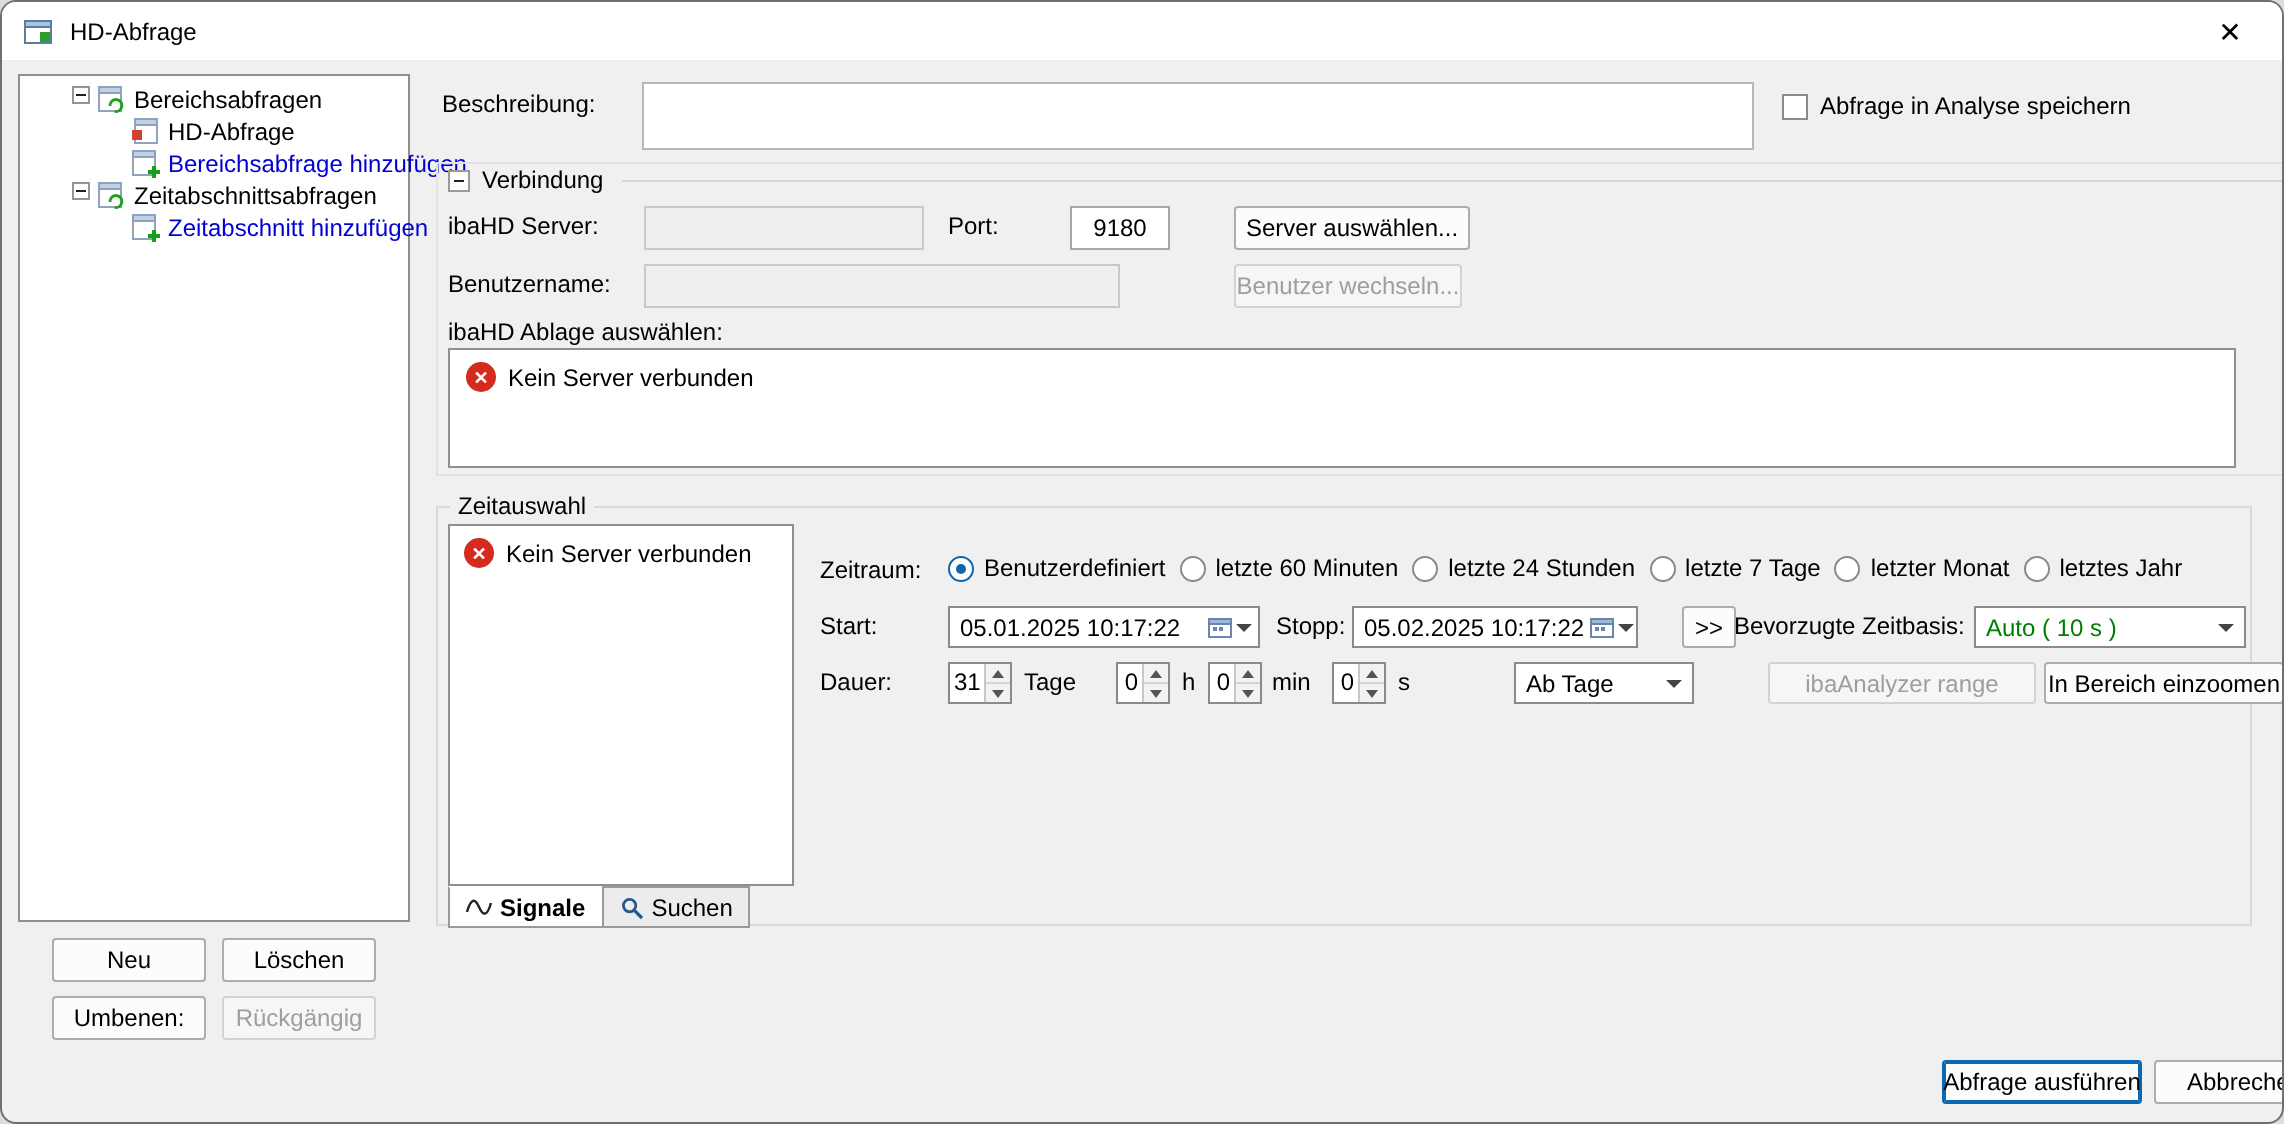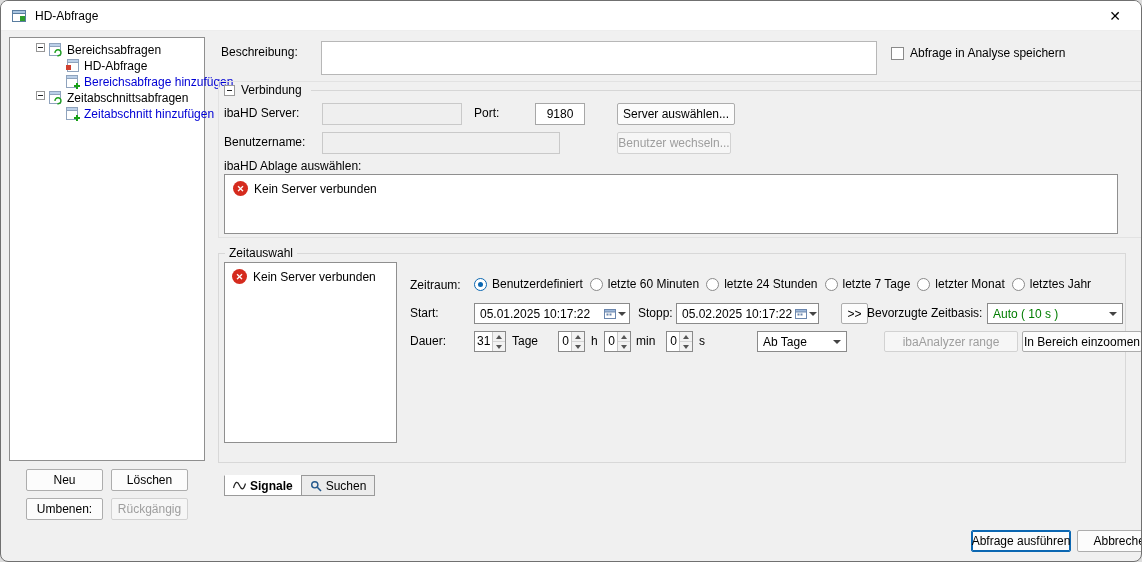--- a/index.html
+++ b/index.html
@@ -30,21 +30,21 @@
   .fieldset { position:absolute; border:1px solid #d8d8d8; }
   .ftitle { position:absolute; top:-8px; left:6px; background:#f0f0f0; padding:0 4px; white-space:nowrap; }
   .collapse { position:absolute; width:11px; height:11px; border:1px solid #9a9a9a; background:#fff; }
   .collapse::after { content:""; position:absolute; left:2px; top:4px; width:5px; height:1px; background:#222; }
   .errrow { position:absolute; display:flex; align-items:center; white-space:nowrap; }
   .erricon { width:15px; height:15px; border-radius:50%; background:var(--error_red); color:#fff; font-size:9px;
              font-weight:bold; display:flex; align-items:center; justify-content:center; margin-right:6px; flex:none; }
   .tabbar { position:absolute; display:flex; align-items:flex-end; }
   .tab { height:21px; display:flex; align-items:center; gap:4px; padding:0 8px; border:1px solid #9a9a9a;
          background:#ececec; margin-right:-1px; }
-  .tab.active { background:#fff; font-weight:bold; border-top-color:#fff;margin-top:32px; }
+  .tab.active { background:#fff; font-weight:bold; border-top-color:#fff; }
   .radio-row { position:absolute; display:flex; align-items:center; gap:7px; height:16px; }
   .radio-item { display:flex; align-items:center; white-space:nowrap; }
   .radio { width:13px; height:13px; border:1px solid #8a8a8a; border-radius:50%; background:#fff; margin-right:5px; position:relative; flex:none; }
   .radio.checked { border-color:var(--accent); }
   .radio.checked::after { content:""; position:absolute; left:3px; top:3px; width:5px; height:5px; border-radius:50%; background:var(--accent); }
   .cbwrap { position:absolute; display:flex; align-items:center; white-space:nowrap; }
   .cbox { width:13px; height:13px; border:1px solid #8a8a8a; background:#fff; margin-right:6px; flex:none; }
   .datefield { position:absolute; height:21px; background:#fff; border:1px solid #8a8a8a; display:flex; align-items:center; padding:0 3px 0 5px; }
   .datefield .dtext { flex:1; white-space:nowrap; }
   .ddbtn { display:flex; align-items:center; gap:2px; padding-left:3px; }

